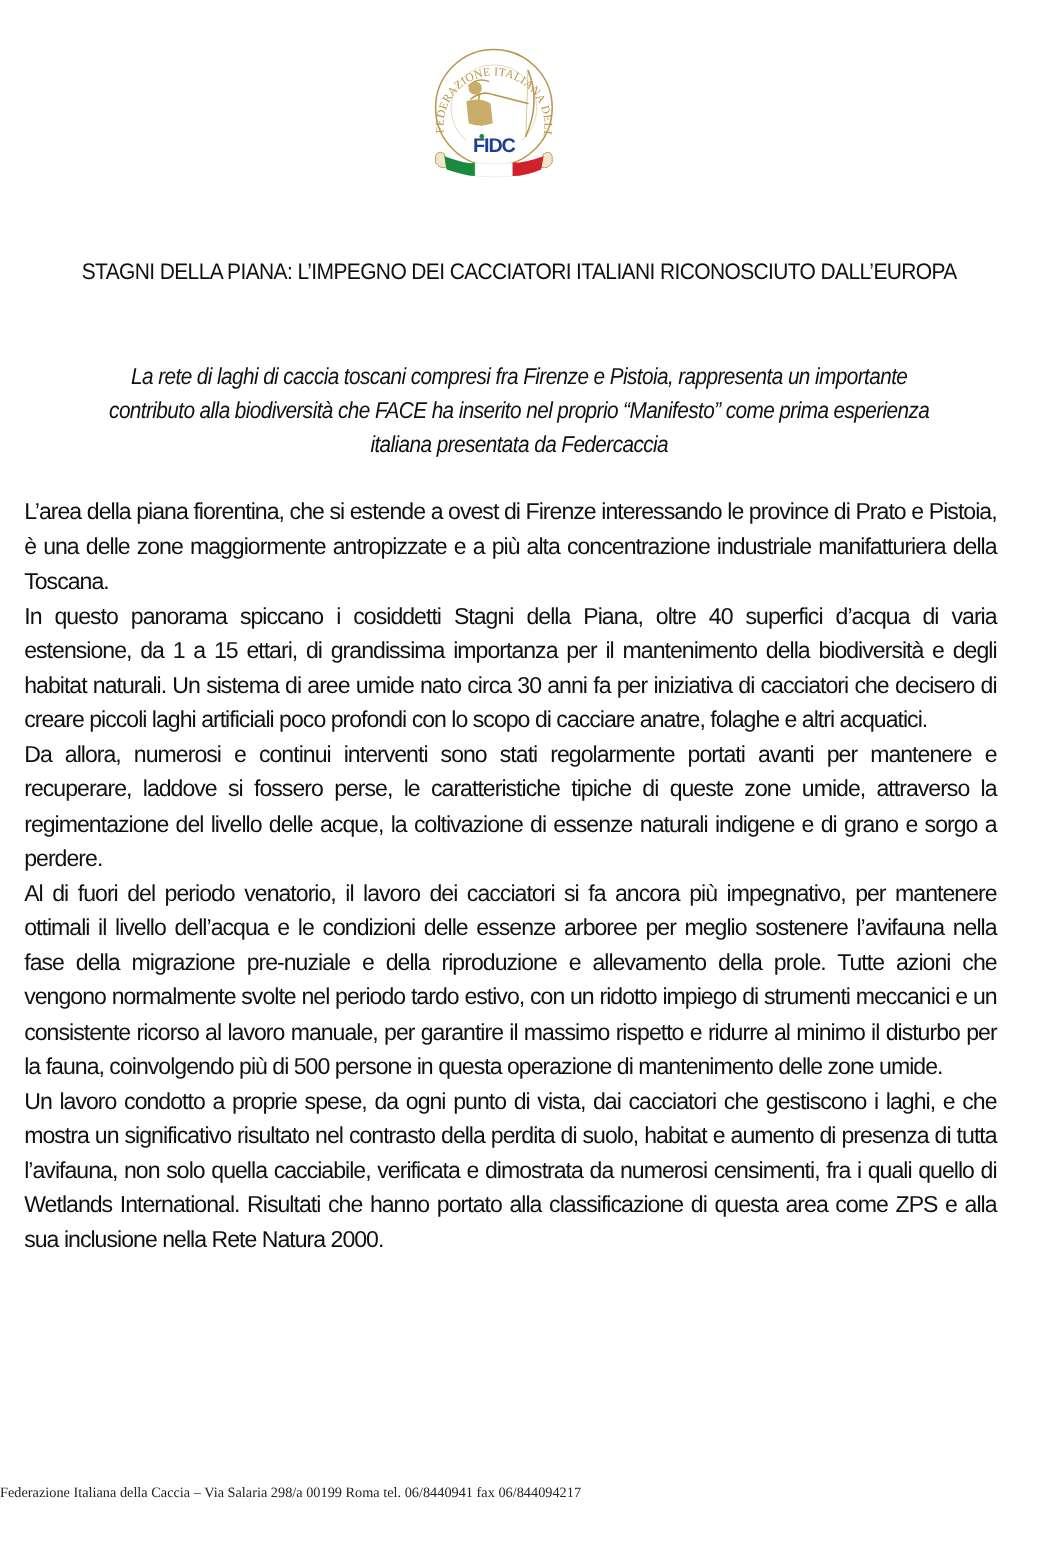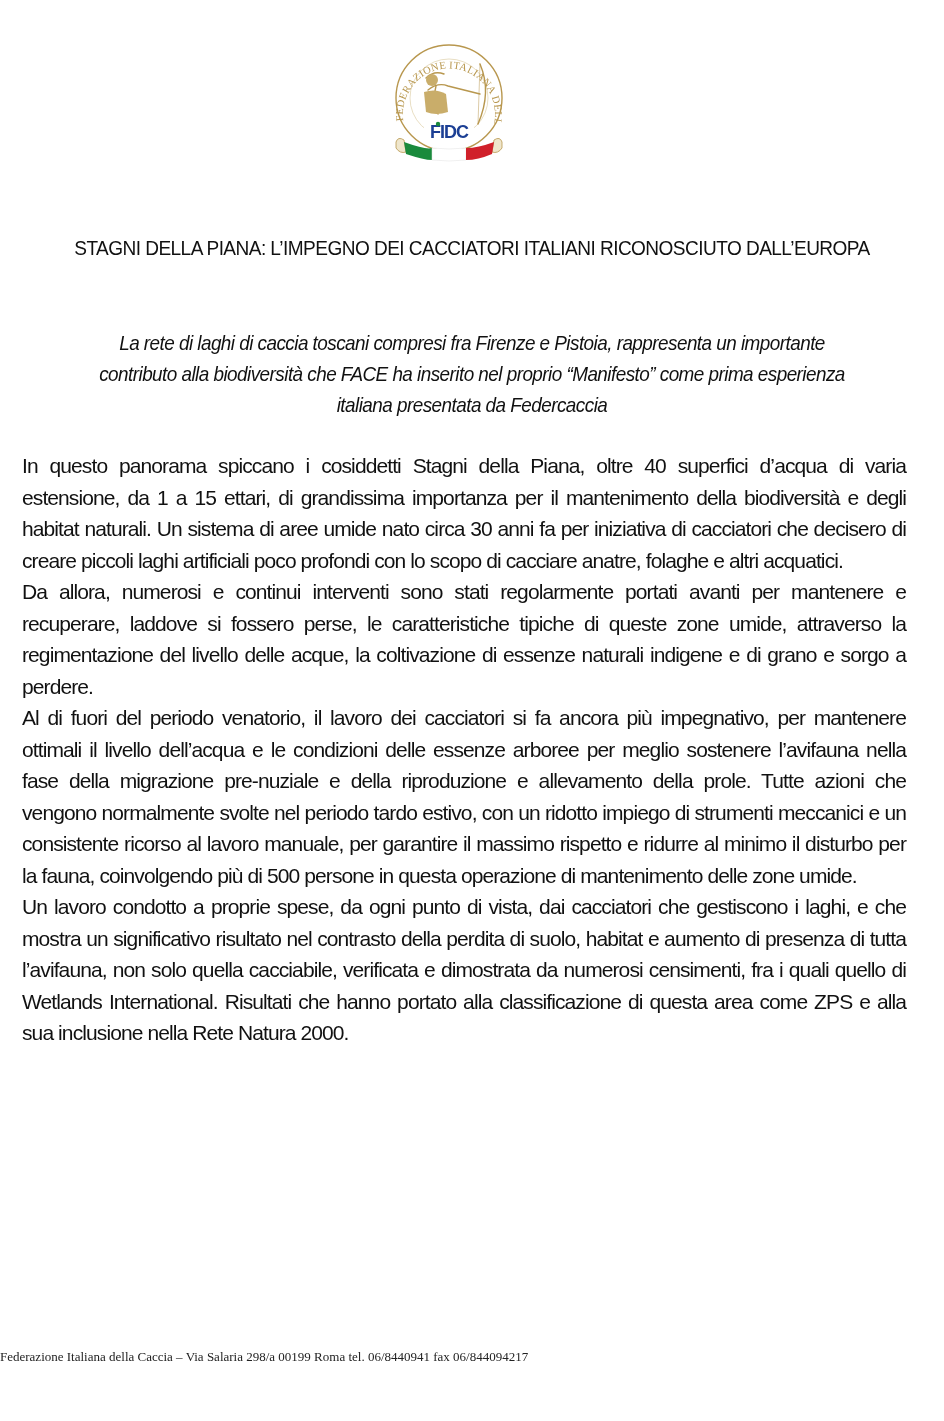--- a/index.html
+++ b/index.html
@@ -114,19 +114,20 @@
   </svg>
 </div>
 
 <div class="title">STAGNI DELLA PIANA: L’IMPEGNO DEI CACCIATORI ITALIANI RICONOSCIUTO DALL’EUROPA</div>
 
 <div class="subtitle">
   <div style="width:840px;margin:0 auto;">La rete di laghi di caccia toscani compresi fra Firenze e Pistoia, rappresenta un importante contributo alla biodiversità che FACE ha inserito nel proprio “Manifesto” come prima esperienza italiana presentata da Federcaccia</div>
 </div>
 
 <div class="body-text">
+  <p>L’area della piana fiorentina, che si estende a ovest di Firenze interessando le province di Prato e Pistoia, è una delle zone maggiormente antropizzate e a più alta concentrazione industriale manifatturiera della Toscana.</p>
   <p>In questo panorama spiccano i cosiddetti Stagni della Piana, oltre 40 superfici d’acqua di varia estensione, da 1 a 15 ettari, di grandissima importanza per il mantenimento della biodiversità e degli habitat naturali. Un sistema di aree umide nato circa 30 anni fa per iniziativa di cacciatori che decisero di creare piccoli laghi artificiali poco profondi con lo scopo di cacciare anatre, folaghe e altri acquatici.</p>
   <p>Da allora, numerosi e continui interventi sono stati regolarmente portati avanti per mantenere e recuperare, laddove si fossero perse, le caratteristiche tipiche di queste zone umide, attraverso la regimentazione del livello delle acque, la coltivazione di essenze naturali indigene e di grano e sorgo a perdere.</p>
   <p>Al di fuori del periodo venatorio, il lavoro dei cacciatori si fa ancora più impegnativo, per mantenere ottimali il livello dell’acqua e le condizioni delle essenze arboree per meglio sostenere l’avifauna nella fase della migrazione pre-nuziale e della riproduzione e allevamento della prole. Tutte azioni che vengono normalmente svolte nel periodo tardo estivo, con un ridotto impiego di strumenti meccanici e un consistente ricorso al lavoro manuale, per garantire il massimo rispetto e ridurre al minimo il disturbo per la fauna, coinvolgendo più di 500 persone in questa operazione di mantenimento delle zone umide.</p>
   <p>Un lavoro condotto a proprie spese, da ogni punto di vista, dai cacciatori che gestiscono i laghi, e che mostra un significativo risultato nel contrasto della perdita di suolo, habitat e aumento di presenza di tutta l’avifauna, non solo quella cacciabile, verificata e dimostrata da numerosi censimenti, fra i quali quello di Wetlands International. Risultati che hanno portato alla classificazione di questa area come ZPS e alla sua inclusione nella Rete Natura 2000.</p>
 </div>
 
 <div class="footer">Federazione Italiana della Caccia – Via Salaria 298/a 00199 Roma tel. 06/8440941  fax 06/844094217</div>
 
 </body></html>

